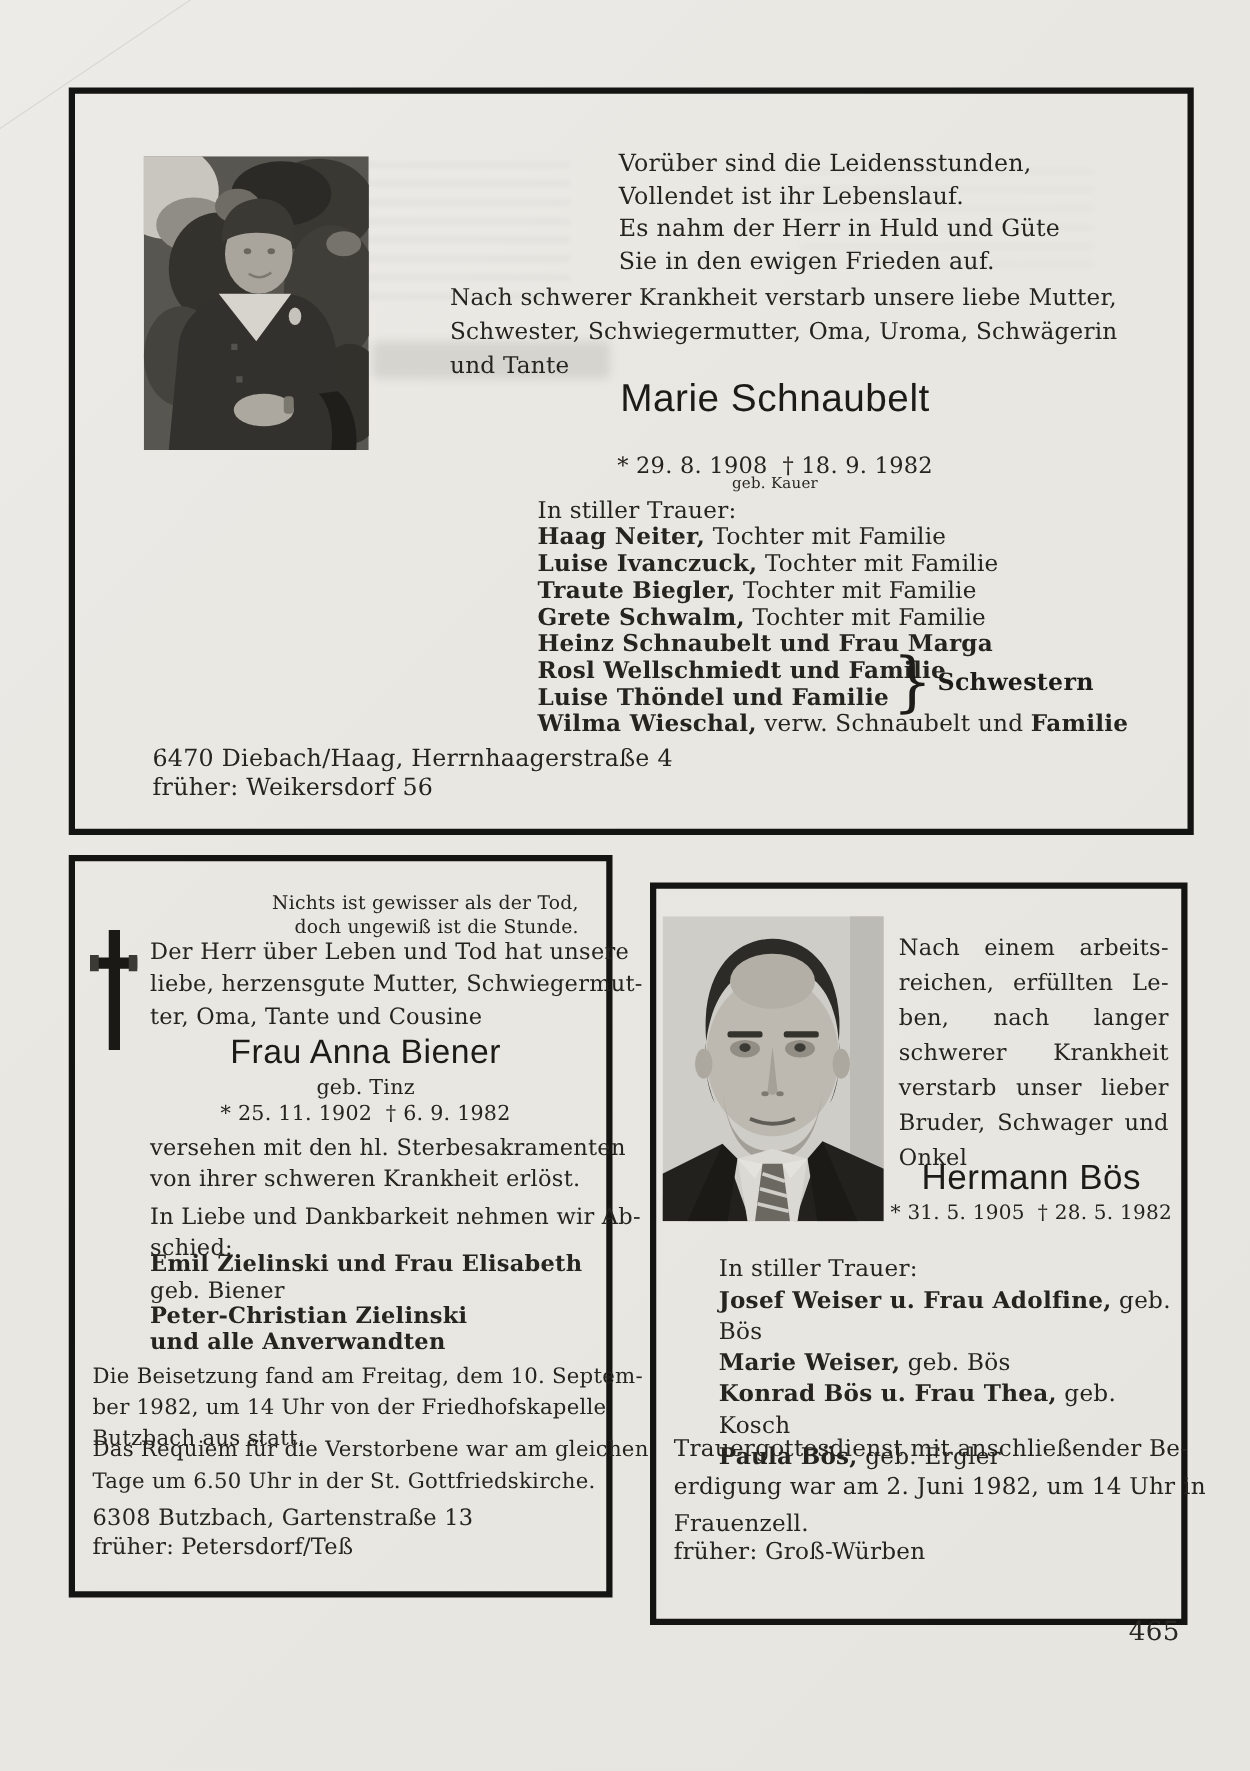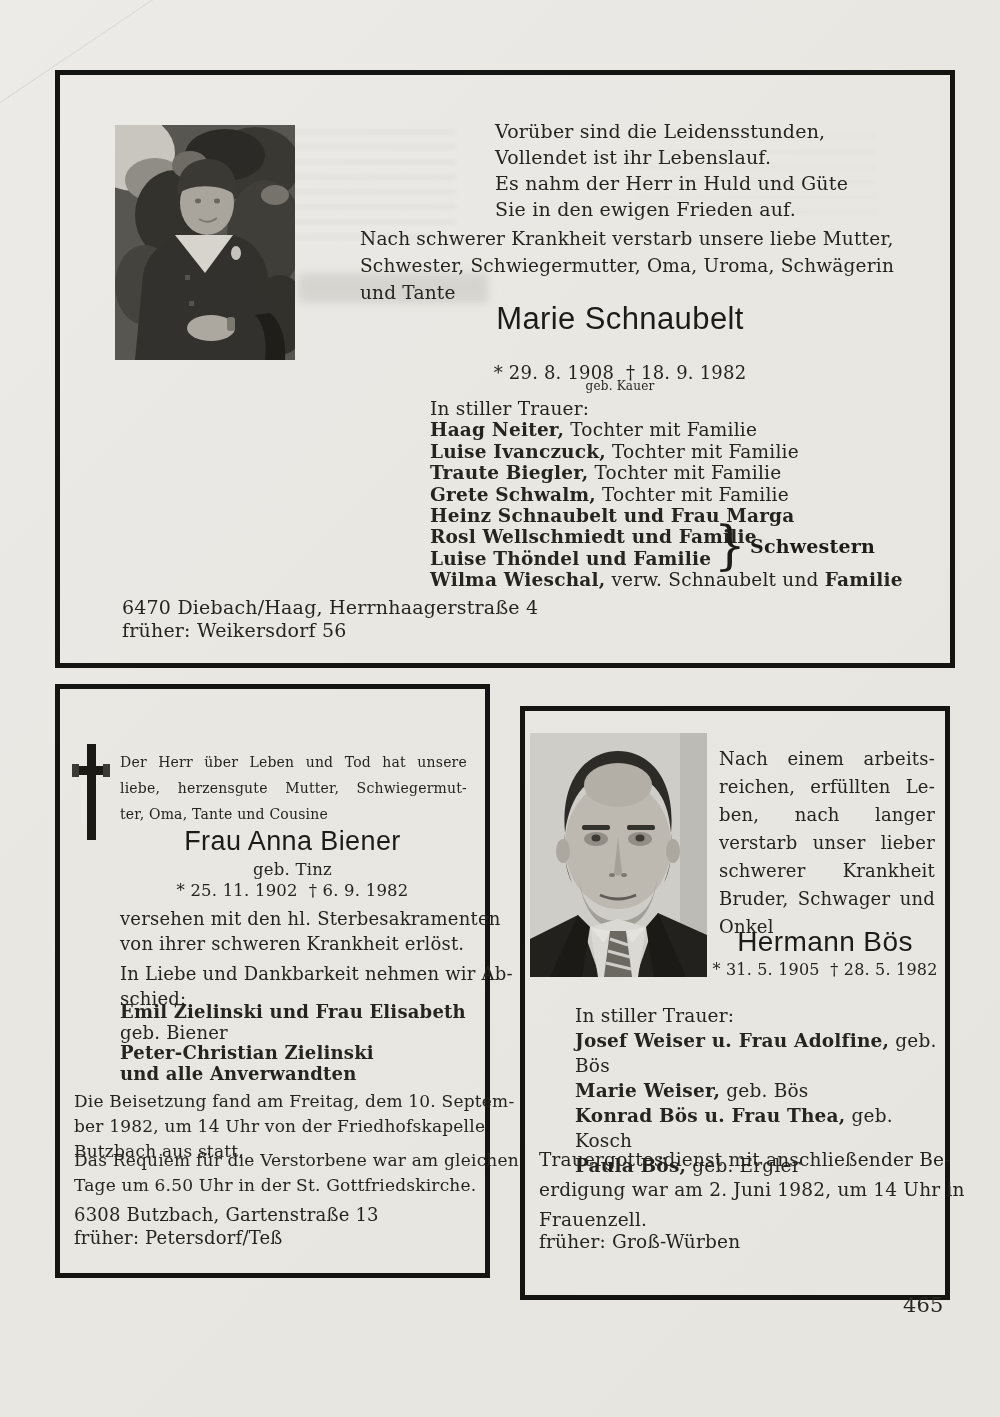--- a/index.html
+++ b/index.html
@@ -107,29 +107,33 @@
     </div>
 
     <div class="abs" style="left:62px;top:521px;font-size:19px;line-height:23px;">
         <div class="jline">6470 Diebach/Haag, Herrnhaagerstraße 4</div>
         <div class="jline last">früher: Weikersdorf 56</div>
       </div>
   </div>
 
   <div class="notice n2">
 
+    <div class="abs" style="right:22px;top:24px;font-size:15px;line-height:19px;text-align:right;">
+        <div class="jline">Nichts ist gewisser als der Tod,</div>
+        <div class="jline last">doch ungewiß ist die Stunde.</div>
+      </div>
 
     <svg class="abs" style="left:12px;top:55px;" width="38" height="96" viewBox="0 0 38 96">
       <rect x="15" y="0" width="9" height="96" fill="#1a1916"></rect>
       <rect x="0" y="22" width="38" height="9" fill="#1a1916"></rect>
       <rect x="0" y="20" width="7" height="13" fill="#3b3a35"></rect>
       <rect x="31" y="20" width="7" height="13" fill="#3b3a35"></rect>
     </svg>
 
-    <div class="abs justify" style="left:60px;top:60px;width:347px;font-size:14px;line-height:26px;">
+    <div class="abs justify" style="left:60px;top:60px;width:347px;font-size:18px;line-height:26px;">
         <div class="jline">Der Herr über Leben und Tod hat unsere</div>
         <div class="jline">liebe, herzensgute Mutter, Schwiegermut-</div>
         <div class="jline last">ter, Oma, Tante und Cousine</div>
       </div>
 
     <div class="abs center headname" style="left:40px;top:137px;width:385px;font-size:27px;">Frau Anna Biener</div>
     <div class="abs center" style="left:40px;top:171px;width:385px;font-size:16.5px;">geb. Tinz</div>
     <div class="abs center" style="left:40px;top:192px;width:385px;font-size:16.5px;">* 25. 11. 1902&nbsp;&nbsp;† 6. 9. 1982</div>
 
     <div class="abs justify" style="left:60px;top:217px;width:347px;font-size:18px;line-height:25px;">
@@ -207,22 +211,22 @@
       <line x1="78" y1="218" x2="100" y2="224" stroke="#cfcdc8" stroke-width="3"></line>
       <line x1="76" y1="230" x2="101" y2="236" stroke="#cfcdc8" stroke-width="3"></line>
       <path d="M60,194 L80,198 L74,210 Z" fill="#e4e2dc"></path>
       <path d="M116,194 L96,198 L102,210 Z" fill="#e4e2dc"></path>
     </svg>
 
     <div class="abs justify" style="left:194px;top:34px;width:216px;font-size:18px;line-height:28px;">
         <div class="jline">Nach einem arbeits-</div>
         <div class="jline">reichen, erfüllten Le-</div>
         <div class="jline">ben, nach langer</div>
+        <div class="jline">schwerer Krankheit</div>
         <div class="jline">verstarb unser lieber</div>
-        <div class="jline">schwerer Krankheit</div>
         <div class="jline">Bruder, Schwager und</div>
         <div class="jline last">Onkel</div>
       </div>
 
     <div class="abs center headname" style="left:170px;top:215px;width:260px;font-size:28px;">Hermann Bös</div>
     <div class="abs center" style="left:170px;top:249px;width:260px;font-size:16px;">* 31. 5. 1905&nbsp;&nbsp;† 28. 5. 1982</div>
 
     <div class="abs" style="left:50px;top:292px;font-size:18.5px;line-height:25px;">
       <div>In stiller Trauer:</div>
       <div><span class="b">Josef Weiser u. Frau Adolfine,</span><span> geb. Bös</span></div>

